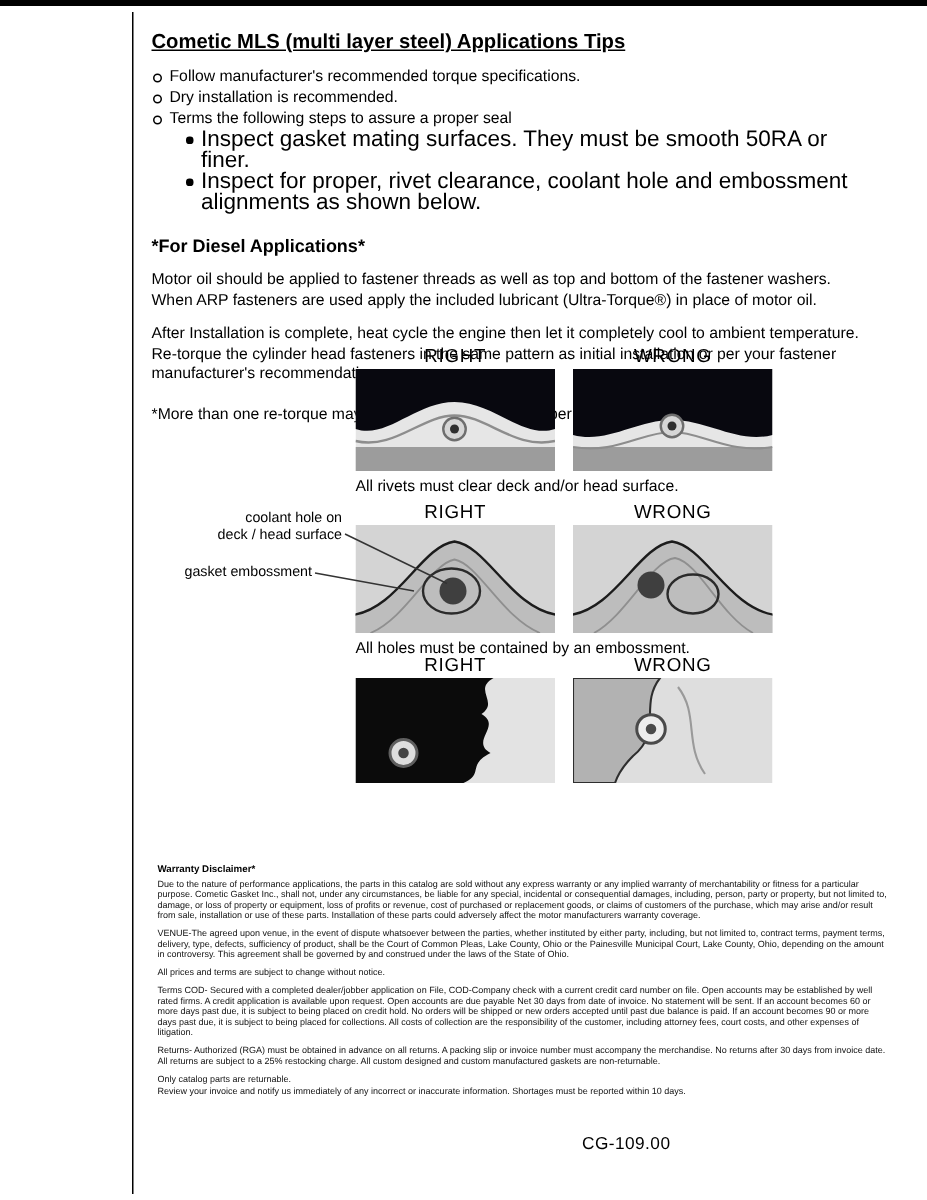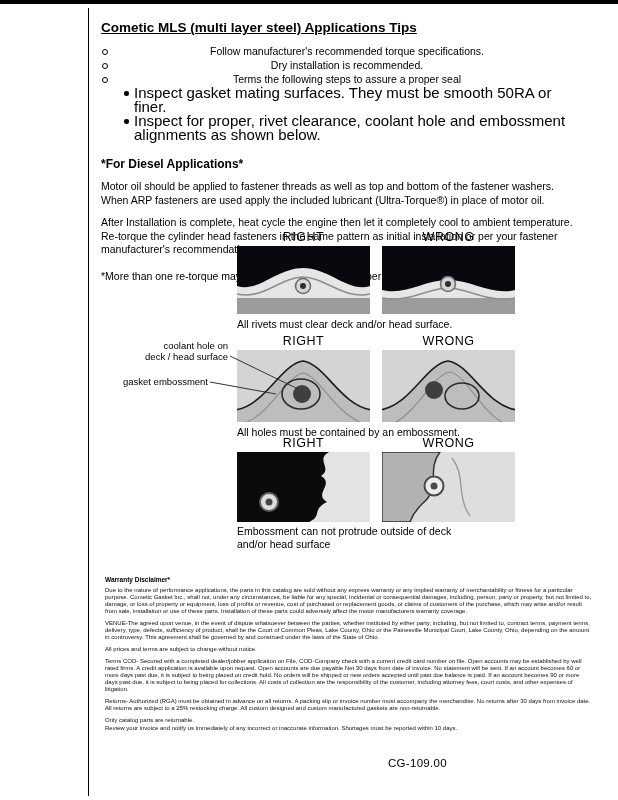--- a/index.html
+++ b/index.html
@@ -12,21 +12,21 @@
     position: relative;
     overflow: hidden;
   }
   .top-rule { position: absolute; left: 0; top: 0; width: 618px; height: 4px; background: #000; }
   .left-rule { position: absolute; left: 88px; top: 8px; height: 788px; width: 1px; background: #000; }
 
   .content { position: absolute; left: 101px; top: 20px; width: 480px; }
   .title { font-size: 13.5px; font-weight: bold; text-decoration: underline; margin: 0 0 9px 0; }
 
   ul.tips, ul.subtips { list-style: none; margin: 0; padding: 0; }
-  ul.tips li { font-size: 10.5px; line-height: 14px; padding-left: 12px; position: relative; text-align: center; }
+  ul.tips li { font-size: 10.5px; line-height: 14px; padding-left: 12px; position: relative; }
   ul.tips li::before { content: ""; position: absolute; left: 1px; top: 4.5px; width: 4px; height: 4px;
     border: 1px solid #000; border-radius: 50%; }
   ul.subtips { margin-left: 22px; }
   ul.subtips li { font-size: 15px; line-height: 14px; padding-left: 11px; position: relative; }
   ul.subtips li::before { content: ""; position: absolute; left: 1px; top: 5px; width: 4.5px; height: 4.5px;
     background: #000; border-radius: 50%; }
 
   .diesel-heading { font-size: 12px; font-weight: bold; margin: 15px 0 0 0; }
   .para { font-size: 10.5px; line-height: 13.5px; margin: 9px 0 0 0; }
   .note { font-size: 10.5px; margin: 13px 0 0 0; }
@@ -155,22 +155,20 @@
   </div>
   <div class="fig r3-img-w">
     <svg viewBox="0 0 133 70" xmlns="http://www.w3.org/2000/svg">
       <rect width="133" height="70" fill="#dedede"></rect>
       <path d="M0,0 H58 C44,18 60,36 40,52 C34,58 30,64 28,70 H0 Z" fill="#b2b2b2" stroke="#2e2e2e" stroke-width="1.4"></path>
       <path d="M70,6 C84,24 74,44 88,64" fill="none" stroke="#9a9a9a" stroke-width="1.4"></path>
       <circle cx="52" cy="34" r="9.5" fill="#ececec" stroke="#4a4a4a" stroke-width="2"></circle>
       <circle cx="52" cy="34" r="3.5" fill="#4a4a4a"></circle>
     </svg>
   </div>
-  <div class="caption r3-cap">Embossment can not protrude outside of deck
-and/or head surface</div>
 
   <svg class="connectors" width="618" height="345" viewBox="0 0 618 345" xmlns="http://www.w3.org/2000/svg">
     <line x1="230" y1="126" x2="298" y2="159" stroke="#333" stroke-width="1"></line>
     <line x1="210" y1="152" x2="276" y2="164" stroke="#333" stroke-width="1"></line>
   </svg>
 </div>
 
 <div class="warranty">
   <p class="w-head">Warranty Disclaimer*</p>
   <p class="w-p">Due to the nature of performance applications, the parts in this catalog are sold without any express warranty or any implied warranty of merchantability or fitness for a particular purpose.  Cometic Gasket Inc., shall not, under any circumstances, be liable for any special, incidental or consequential damages, including, person, party or property, but not limited to, damage, or loss of property or equipment, loss of profits or revenue, cost of purchased or replacement goods, or claims of customers of the purchase, which may arise and/or result from sale, installation or use of these parts.  Installation of these parts could adversely affect the motor manufacturers warranty coverage.</p>

